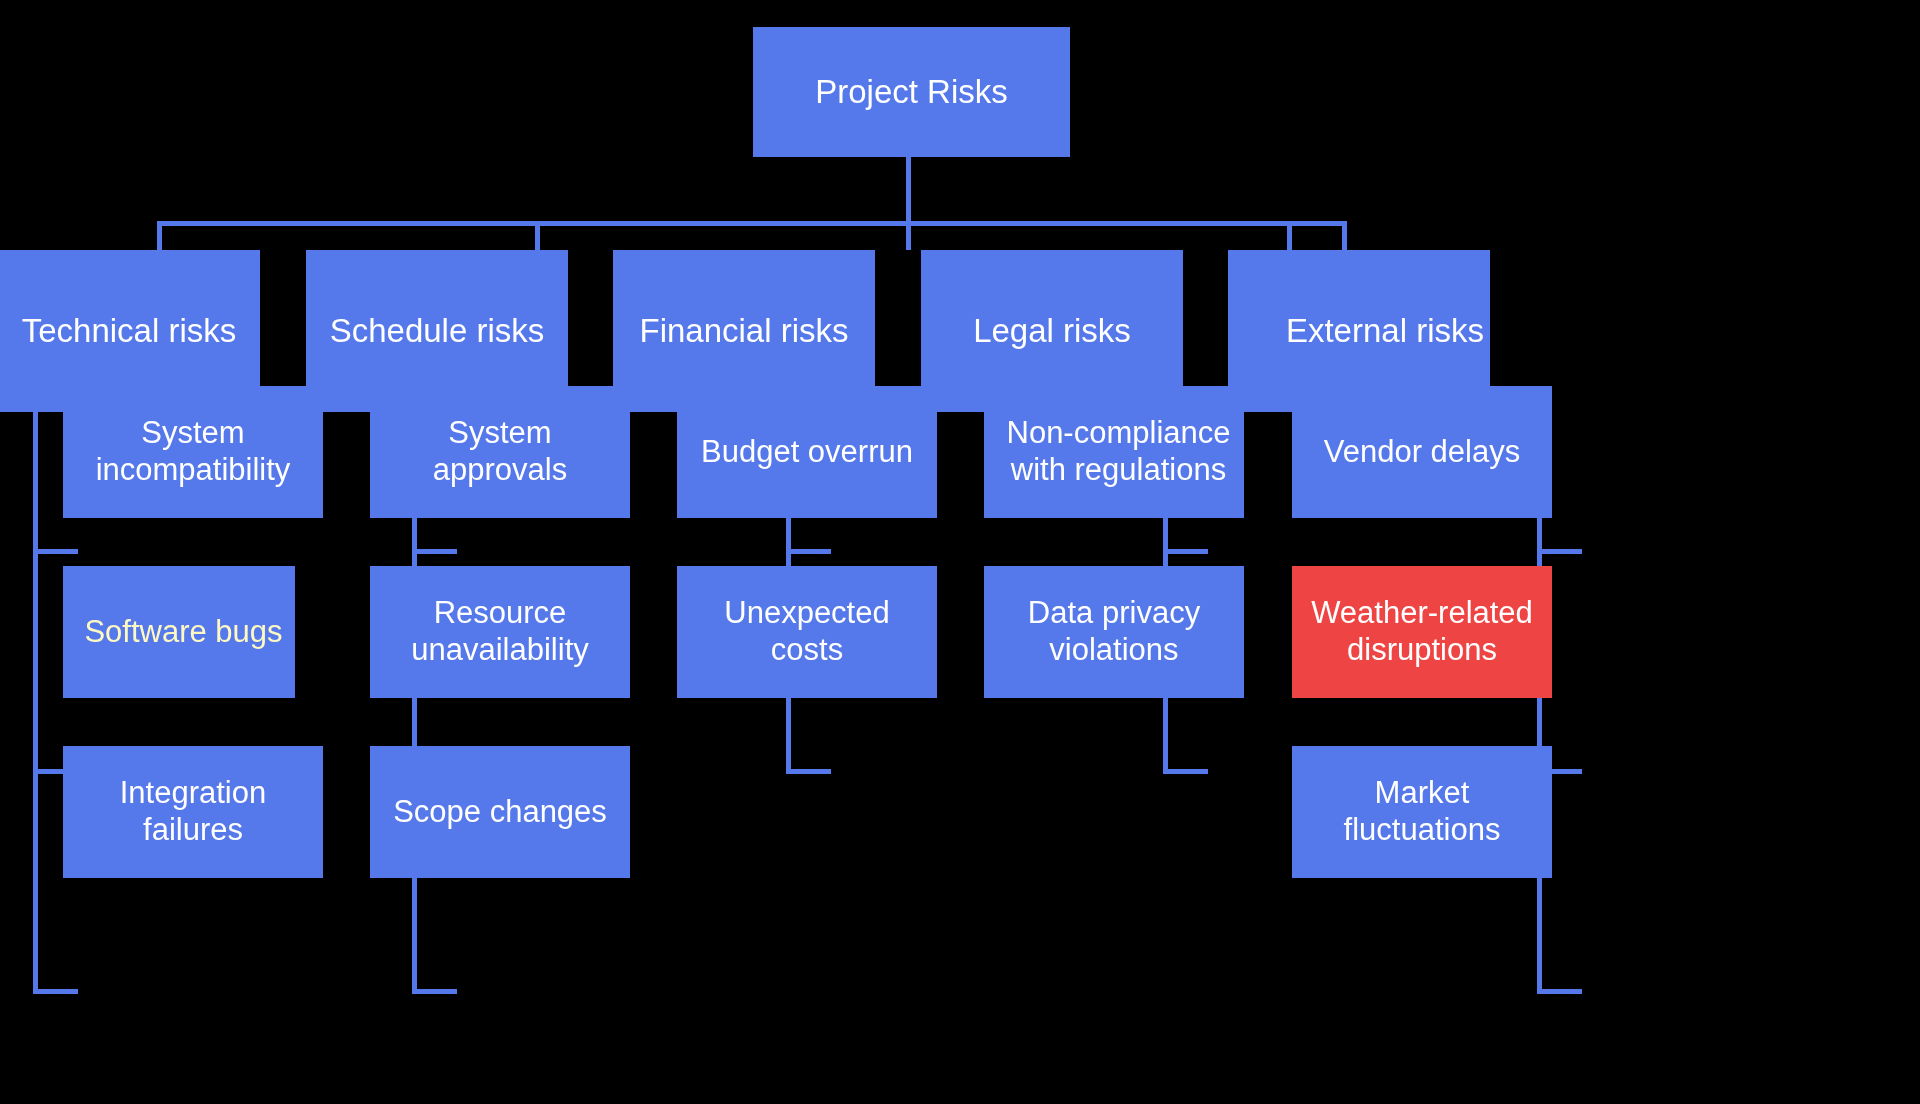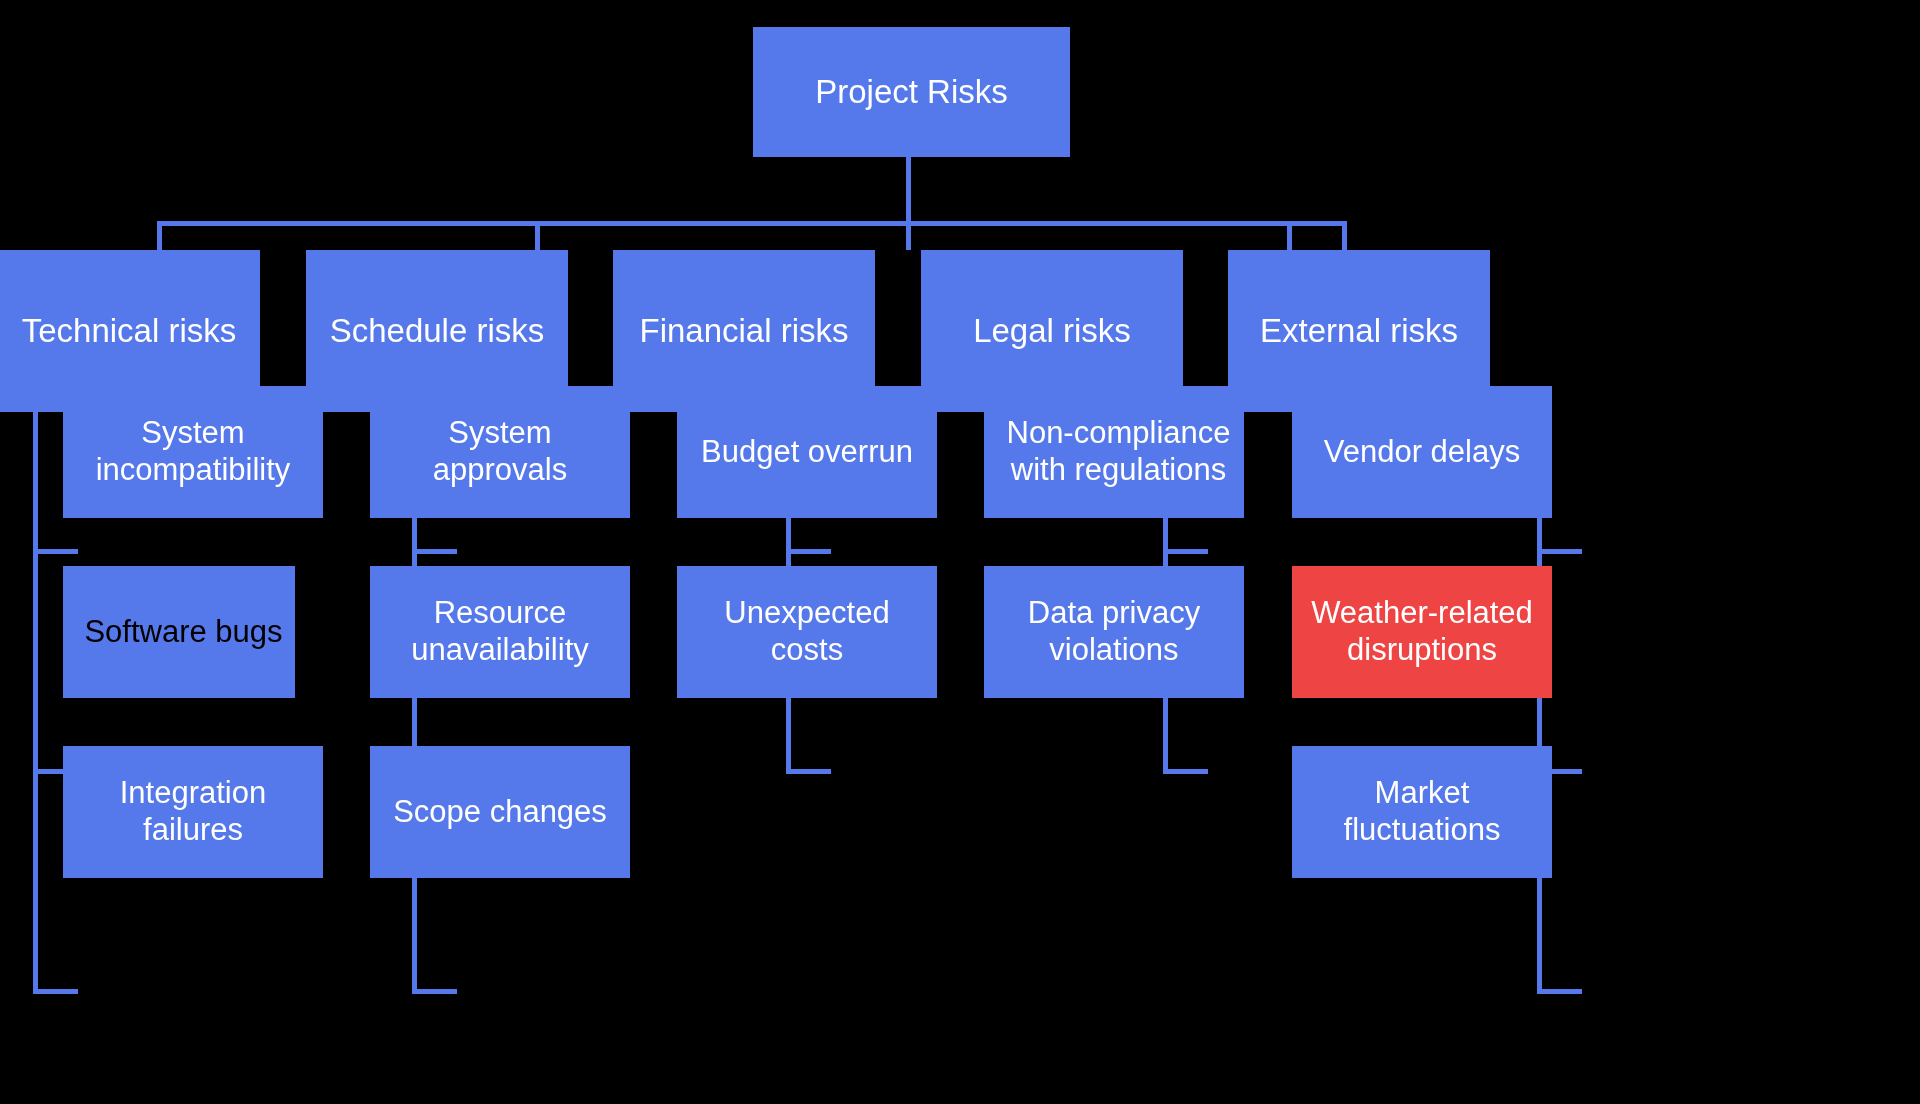--- a/index.html
+++ b/index.html
@@ -87,29 +87,29 @@
   </div>
   <div class="node node-l1" style="left: 306px; top: 250px; width: 262px; height: 162px; background: rgb(85, 120, 234); color: rgb(255, 255, 255);">
     <span class="node-label">Schedule risks</span>
   </div>
   <div class="node node-l1" style="left: 613px; top: 250px; width: 262px; height: 162px; background: rgb(85, 120, 234); color: rgb(255, 255, 255);">
     <span class="node-label">Financial risks</span>
   </div>
   <div class="node node-l1" style="left: 921px; top: 250px; width: 262px; height: 162px; background: rgb(85, 120, 234); color: rgb(255, 255, 255);">
     <span class="node-label">Legal risks</span>
   </div>
-  <div class="node node-l1" style="left: 1228px; top: 250px; width: 262px; height: 162px; background: rgb(85, 120, 234); color: rgb(255, 255, 255);">
+  <div class="node node-l1" style="left: 1228px; top: 250px; width: 262px; height: 162px; background: rgb(85, 120, 234); color: rgb(255, 255, 255); justify-content: flex-end;">
     <span class="node-label">External risks</span>
   </div>
 
   <div class="node node-l2" style="left: 63px; top: 386px; width: 260px; height: 132px; background: rgb(85, 120, 234); color: rgb(255, 255, 255);">
     <span class="node-label">System
 incompatibility</span>
   </div>
-  <div class="node node-l2" style="left: 63px; top: 566px; width: 232px; height: 132px; background: rgb(85, 120, 234); color: #000000; padding-left: 15px;">
+  <div class="node node-l2" style="left: 63px; top: 566px; width: 232px; height: 132px; background: rgb(85, 120, 234); color: #fef9c3; padding-left: 15px;">
     <span class="node-label">Software bugs</span>
   </div>
   <div class="node node-l2" style="left: 63px; top: 746px; width: 260px; height: 132px; background: rgb(85, 120, 234); color: rgb(255, 255, 255);">
     <span class="node-label">Integration
 failures</span>
   </div>
 
   <div class="node node-l2" style="left: 370px; top: 386px; width: 260px; height: 132px; background: rgb(85, 120, 234); color: rgb(255, 255, 255);">
     <span class="node-label">System
 approvals</span>

